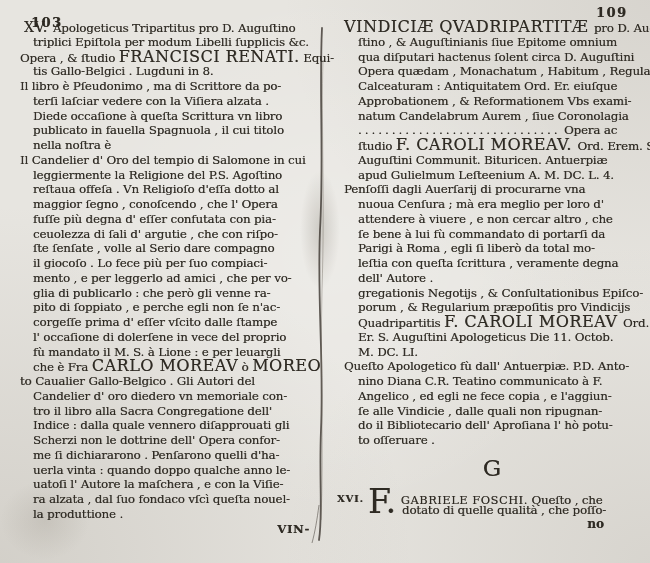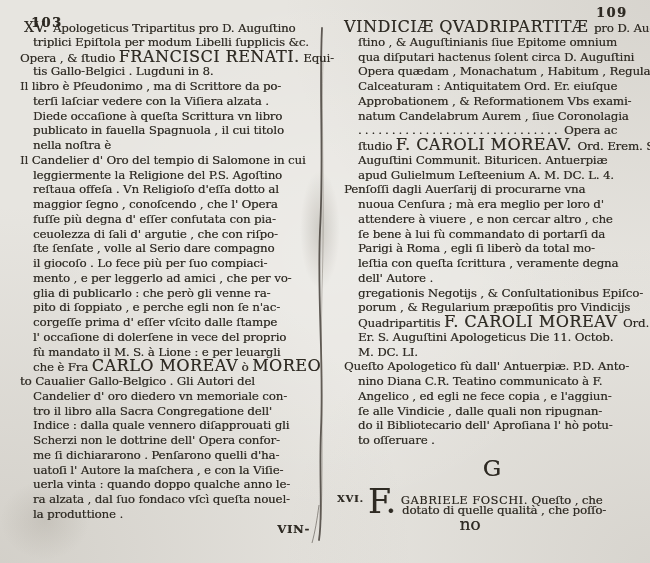--- a/index.html
+++ b/index.html
@@ -47,22 +47,22 @@
   }
   .xvi-line1{margin-top:7px;overflow:visible;}
   .xvi-label{font-size:10px;letter-spacing:.8px;font-weight:bold;vertical-align:2px;}
   .xvi-drop{
     display:inline-block;font-size:33px;line-height:10px;
     position:relative;top:9px;margin:0 5px 0 4px;
     text-shadow:0.4px 0 0.5px rgba(46,42,35,.6);
   }
   .xvi-caps{font-size:11.3px;letter-spacing:.6px;}
   .xvi-line2{padding-left:66px;}
-  .catchword-right{text-align:center;padding-right:44px;font-weight:normal;
-    font-size:17px;line-height:15px;
+  .catchword-right{text-align:right;padding-right:44px;font-weight:bold;
+    font-size:12px;line-height:15px;
     text-shadow:0.3px 0 0.4px rgba(46,42,35,.6);}
   .crease{position:absolute;left:0;top:0;pointer-events:none;}
   .stain{position:absolute;pointer-events:none;border-radius:50%;}
   .stain-1{left:300px;top:170px;width:40px;height:120px;
     background:radial-gradient(ellipse, rgba(95,88,74,.22), rgba(95,88,74,0) 70%);}
   .stain-2{left:0px;top:480px;width:90px;height:80px;
     background:radial-gradient(ellipse, rgba(110,102,88,.15), rgba(110,102,88,0) 70%);}
 </style>
 </head>
 <body>
@@ -106,22 +106,22 @@
         <div class="line k-ind"><span class="seg-r">corgeſſe prima d' eſſer vſcito dalle ſtampe</span></div>
         <div class="line k-ind"><span class="seg-r">l' occaſione di dolerſene in vece del proprio</span></div>
         <div class="line k-ind"><span class="seg-r">fù mandato il M. S. à Lione : e per leuargli</span></div>
         <div class="line k-ind"><span class="seg-r">che è Fra </span><span class="seg-c">CARLO MOREAV</span><span class="seg-r"> ò </span><span class="seg-c">MOREO</span></div>
         <div class="line k-flush"><span class="seg-i">to </span><span class="seg-r">Caualier Gallo-Belgico . Gli Autori del</span></div>
         <div class="line k-ind"><span class="seg-r">Candelier d' oro diedero vn memoriale con-</span></div>
         <div class="line k-ind"><span class="seg-r">tro il libro alla Sacra Congregatione dell'</span></div>
         <div class="line k-ind"><span class="seg-r">Indice : dalla quale vennero diſapprouati gli</span></div>
         <div class="line k-ind"><span class="seg-r">Scherzi non le dottrine dell' Opera confor-</span></div>
         <div class="line k-ind"><span class="seg-r">me ſi dichiararono . Penſarono quelli d'ha-</span></div>
+        <div class="line k-ind"><span class="seg-r">uerla vinta : quando doppo qualche anno le-</span></div>
         <div class="line k-ind"><span class="seg-r">uatoſi l' Autore la maſchera , e con la Viſie-</span></div>
-        <div class="line k-ind"><span class="seg-r">uerla vinta : quando doppo qualche anno le-</span></div>
         <div class="line k-ind"><span class="seg-r">ra alzata , dal ſuo fondaco vſcì queſta nouel-</span></div>
         <div class="line k-ind"><span class="seg-r">la produttione .</span></div>
       </div>
     <div class="catchword-left">VIN-</div>
   </div>
 
   <div class="col col-right">
     <div id="right-lines">
         <div class="line k-flush"><span class="seg-c">VINDICIÆ QVADRIPARTITÆ </span><span class="seg-i">pro D. Augu-</span></div>
         <div class="line k-ind"><span class="seg-i">ſtino , &amp; Auguſtinianis ſiue Epitome omnium</span></div>

